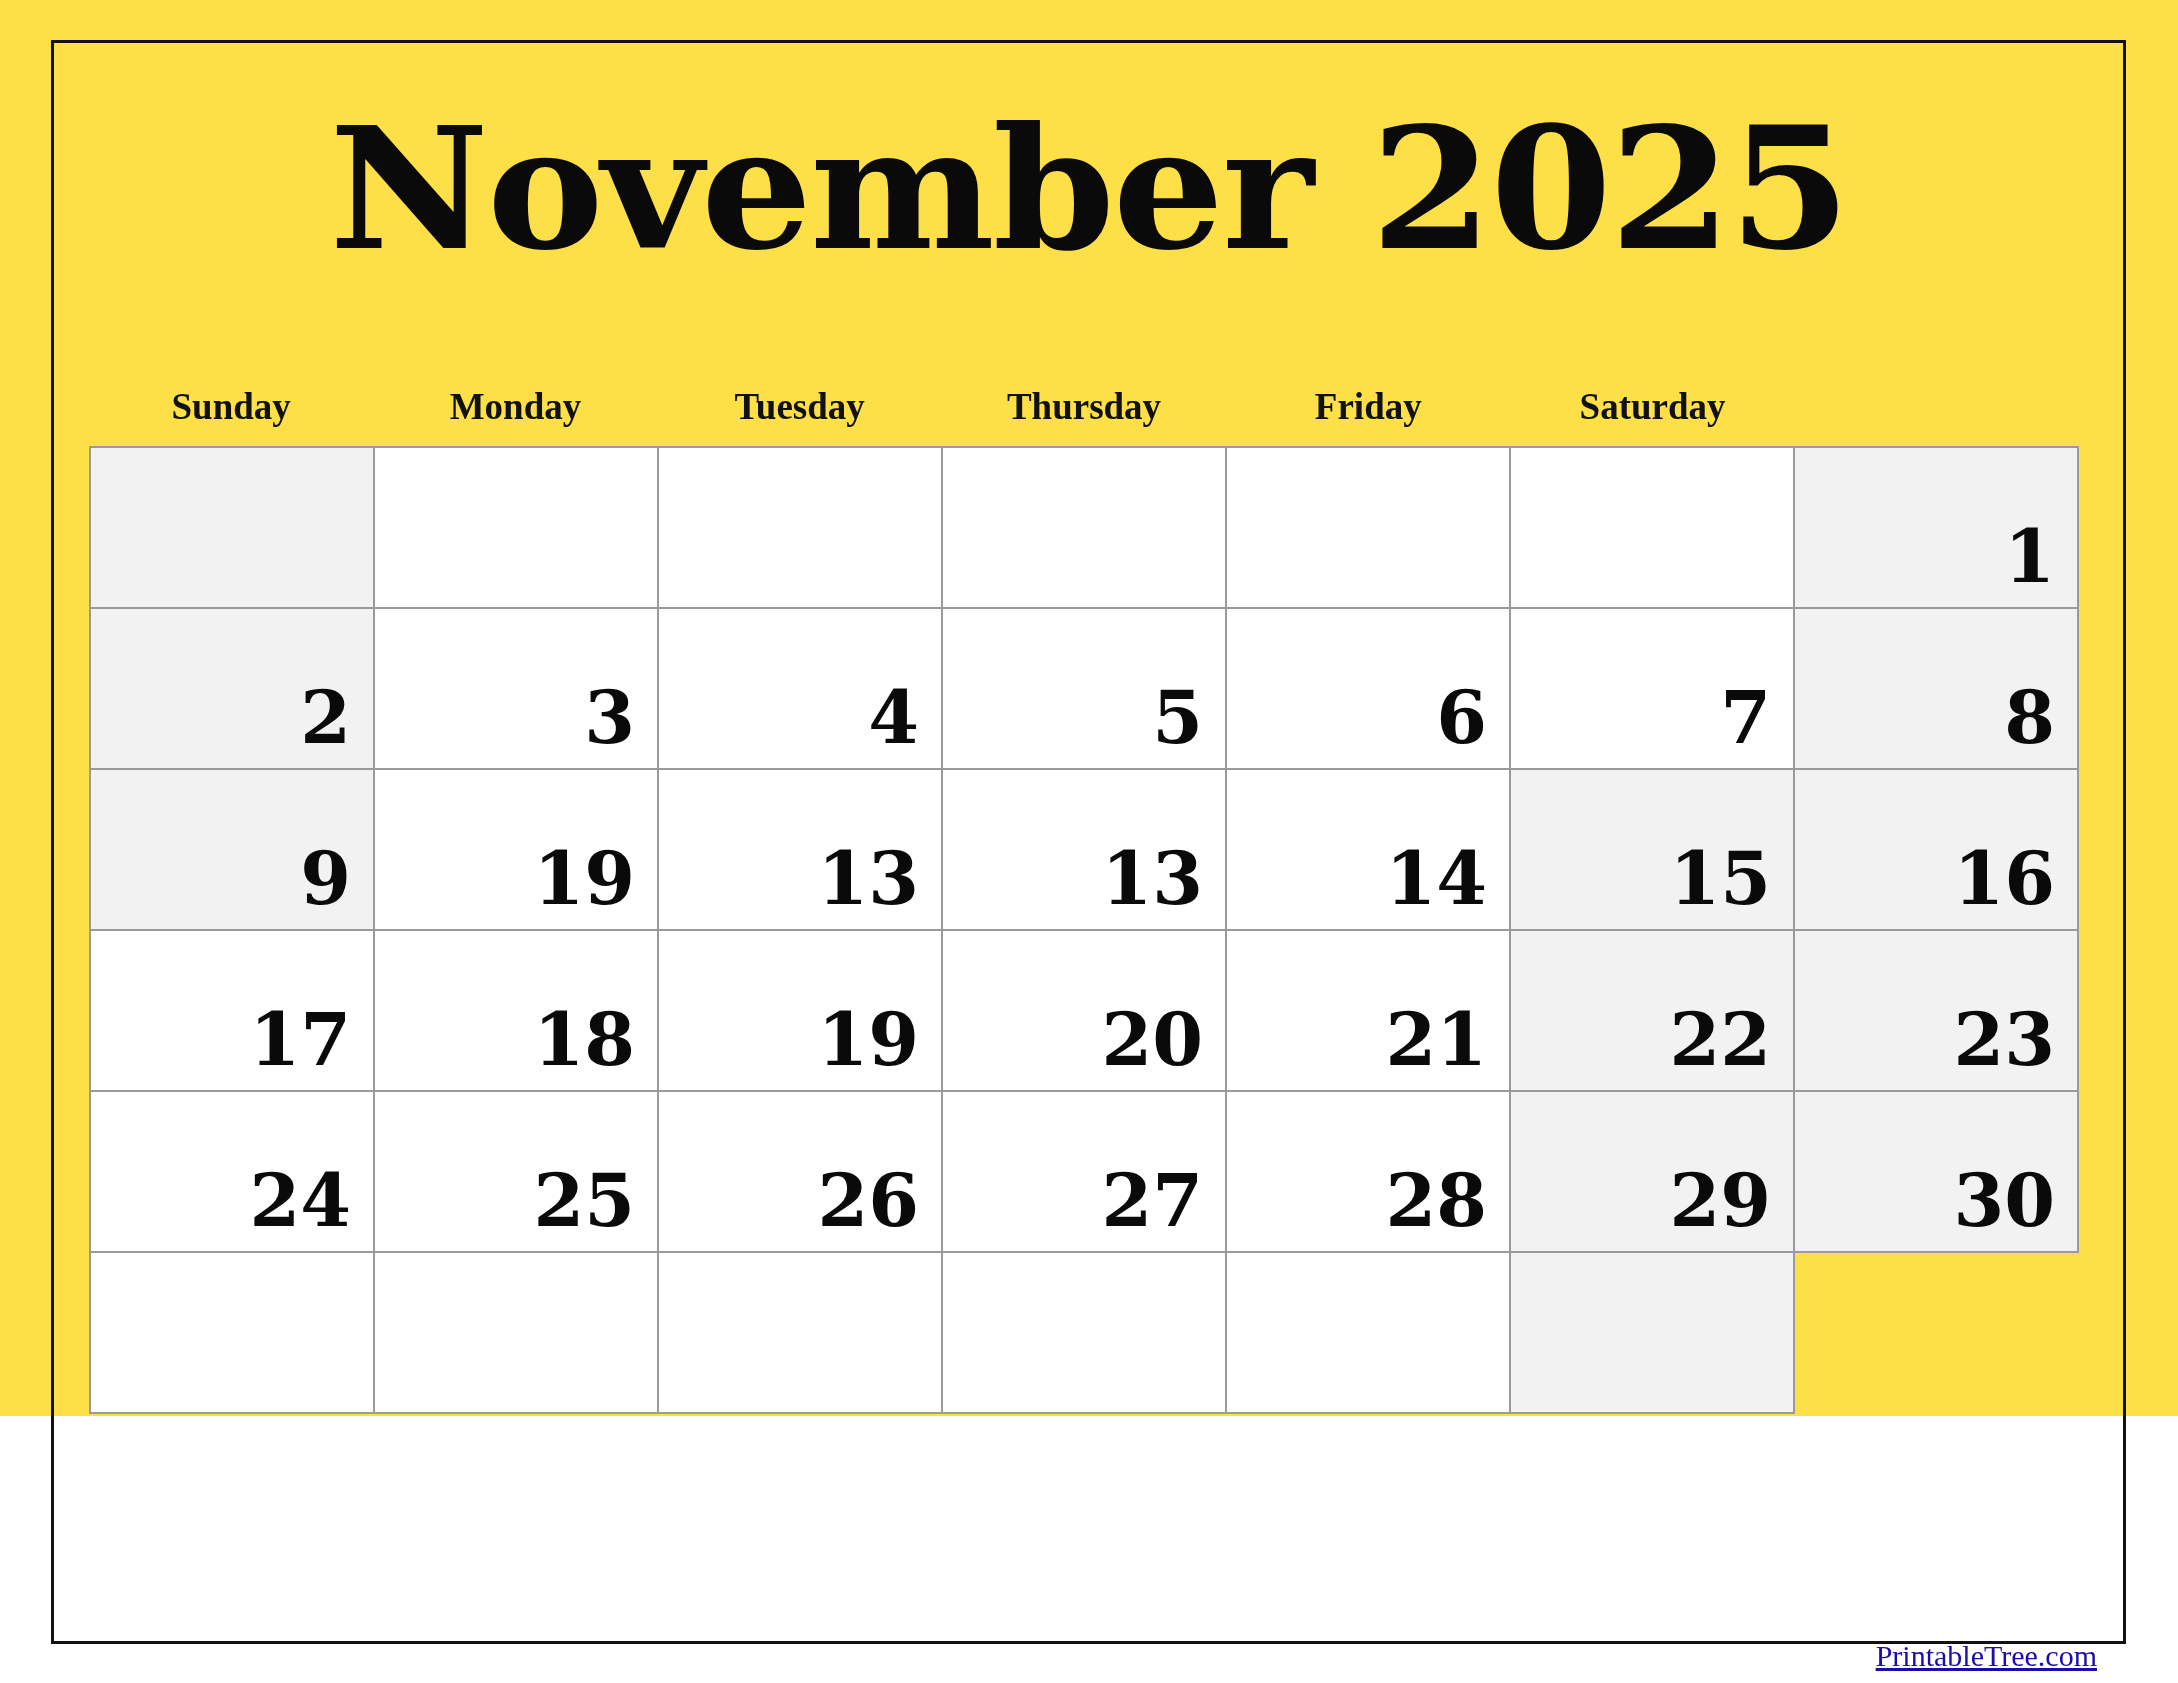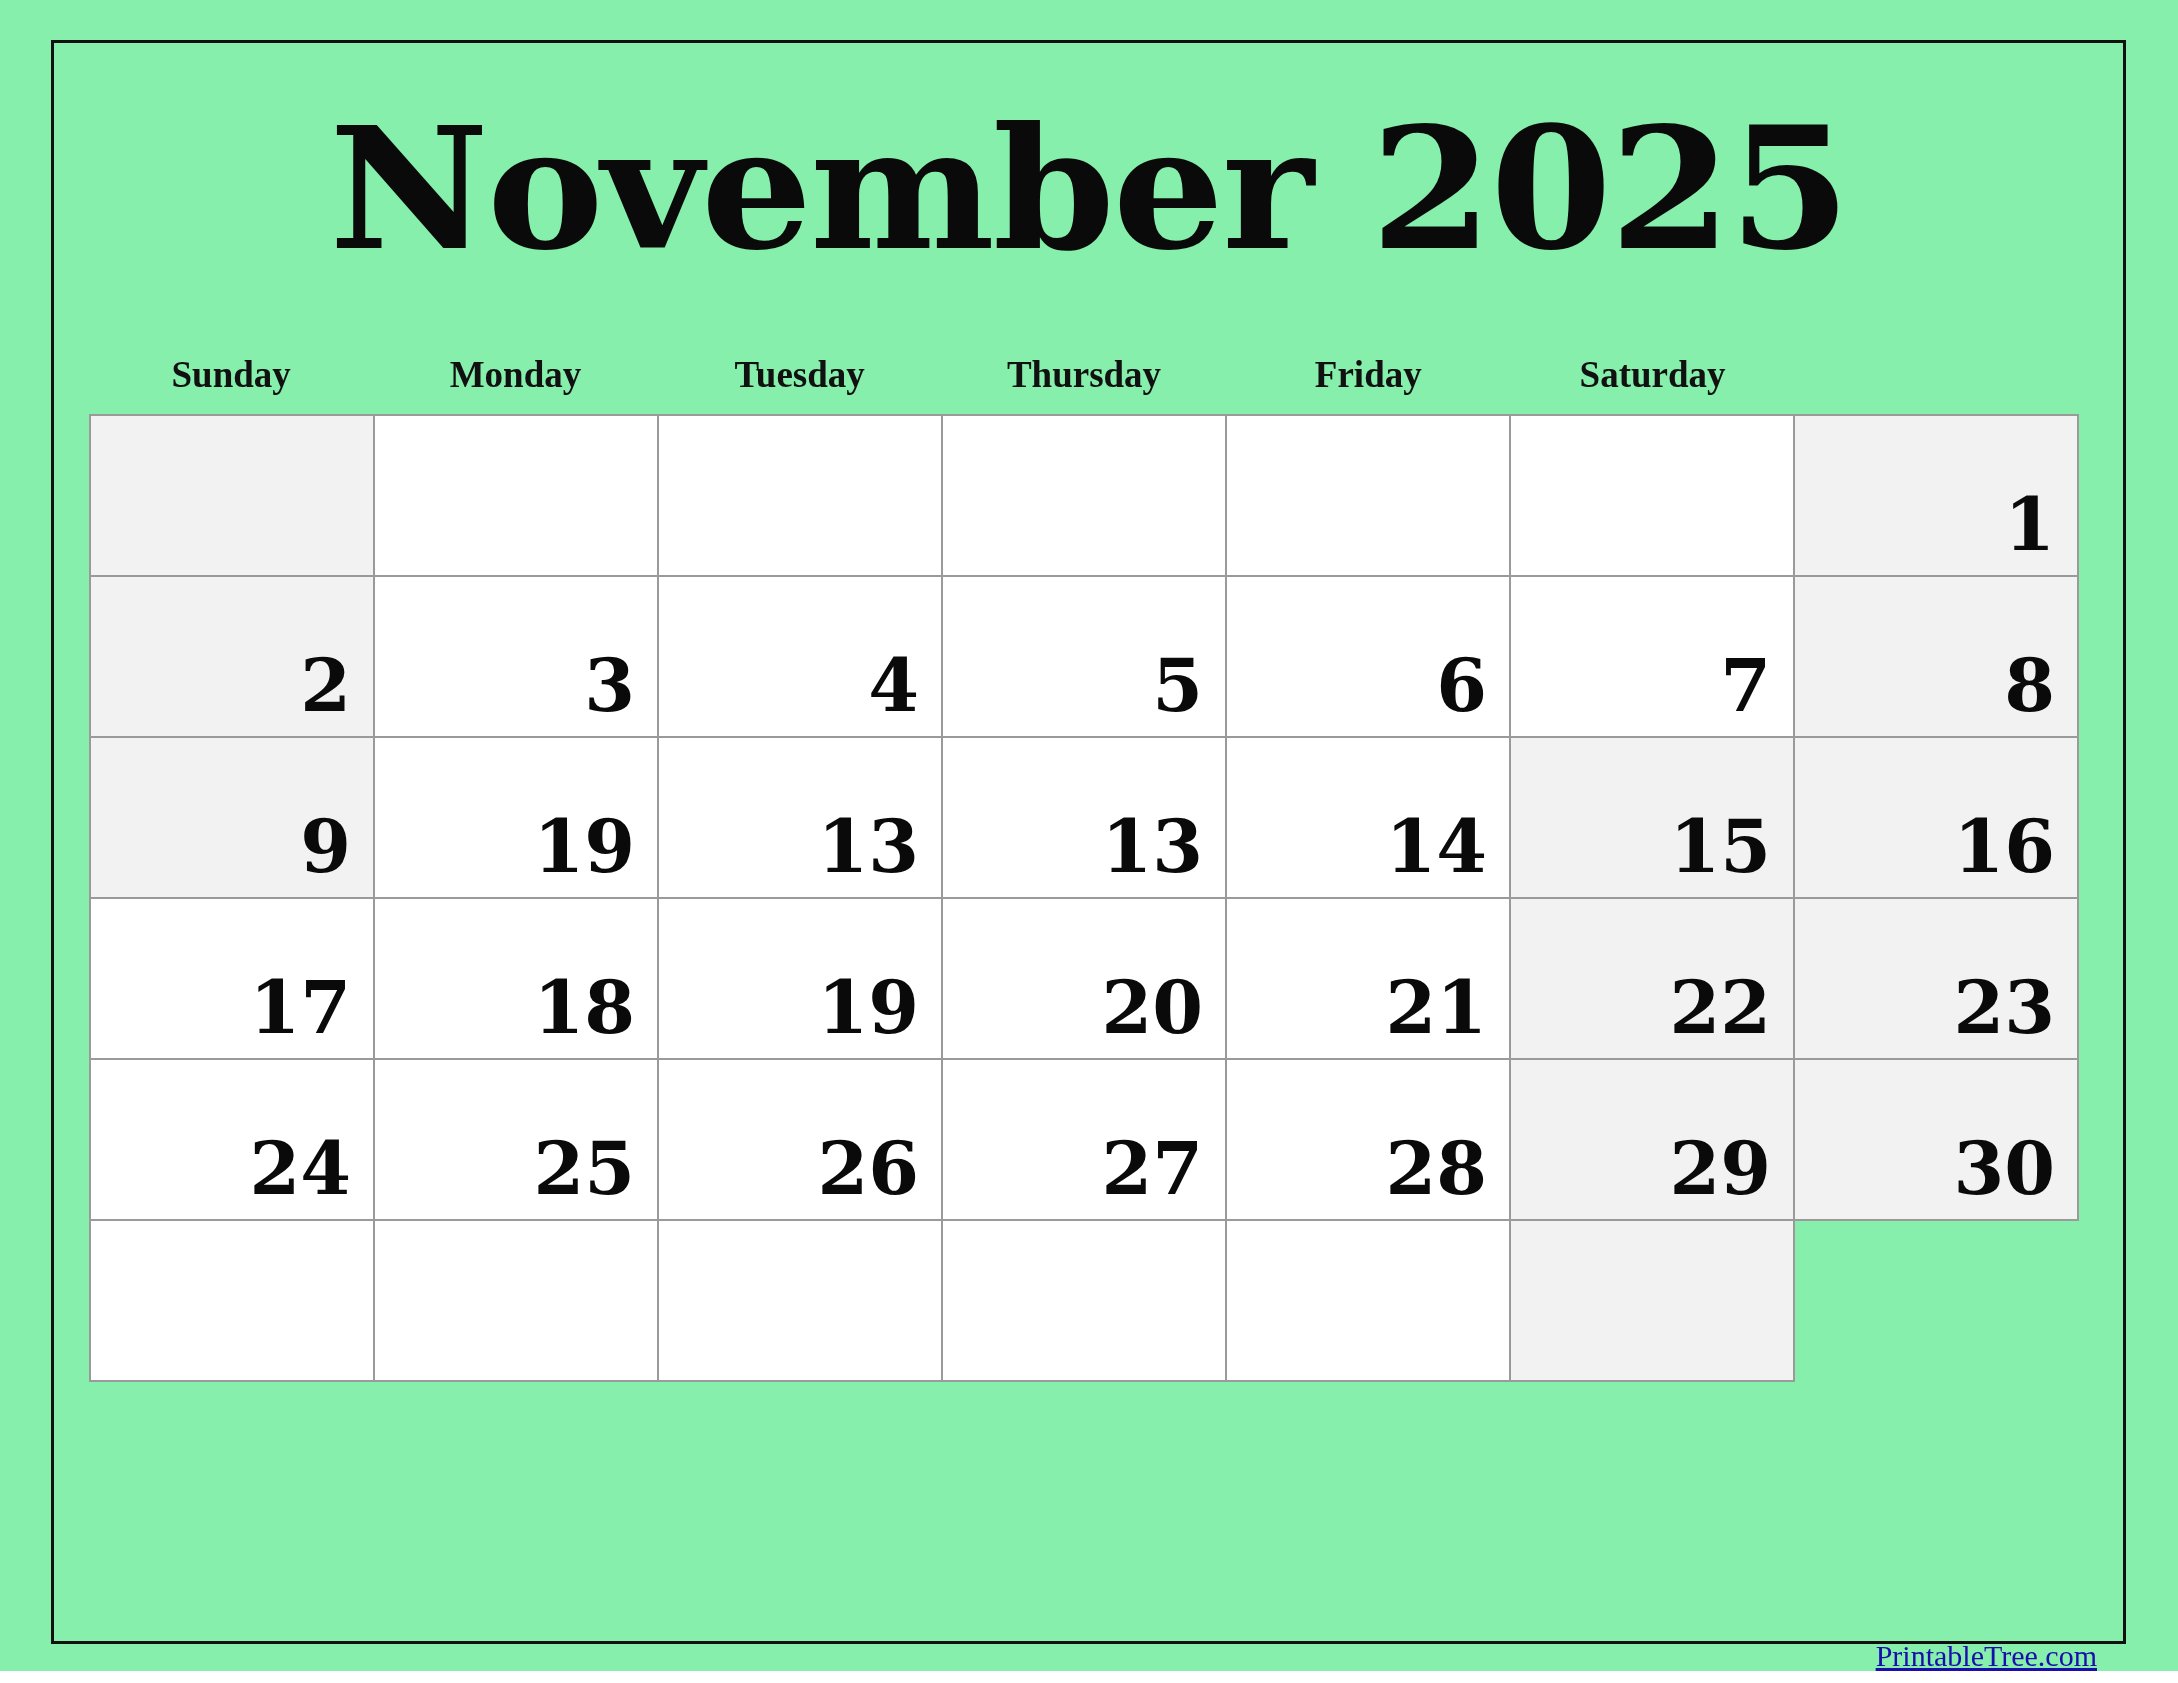--- a/index.html
+++ b/index.html
@@ -10,23 +10,23 @@
   body {
     width: 2178px;
     height: 1683px;
     font-family: "Liberation Serif", serif;
     -webkit-font-smoothing: antialiased;
   }
 
   .page {
     position: relative;
     width: 2178px;
-    height: 1671px;
-    box-sizing: border-box;
-    background: #86efac;
+    height: 1416px;
+    box-sizing: border-box;
+    background: #fde047;
   }
 
   .page-border {
     position: absolute;
     left: 51px;
     top: 40px;
     width: 2075px;
     height: 1604px;
     border: 3px solid #111111;
     box-sizing: border-box;
@@ -52,21 +52,21 @@
     margin: 44px 0 0 0;
     white-space: nowrap;
     transform: scaleX(1.04);
     transform-origin: center top;
   }
 
   .weekdays {
     display: grid;
     grid-template-columns: repeat(7, 1fr);
     width: 1990px;
-    margin: 76px 0 0 8px;
+    margin: 108px 0 0 8px;
   }
 
   .weekday {
     text-align: center;
     font-family: "Liberation Serif", serif;
     font-weight: 700;
     font-size: 37px;
     color: #111111;
     padding-bottom: 18px;
   }

